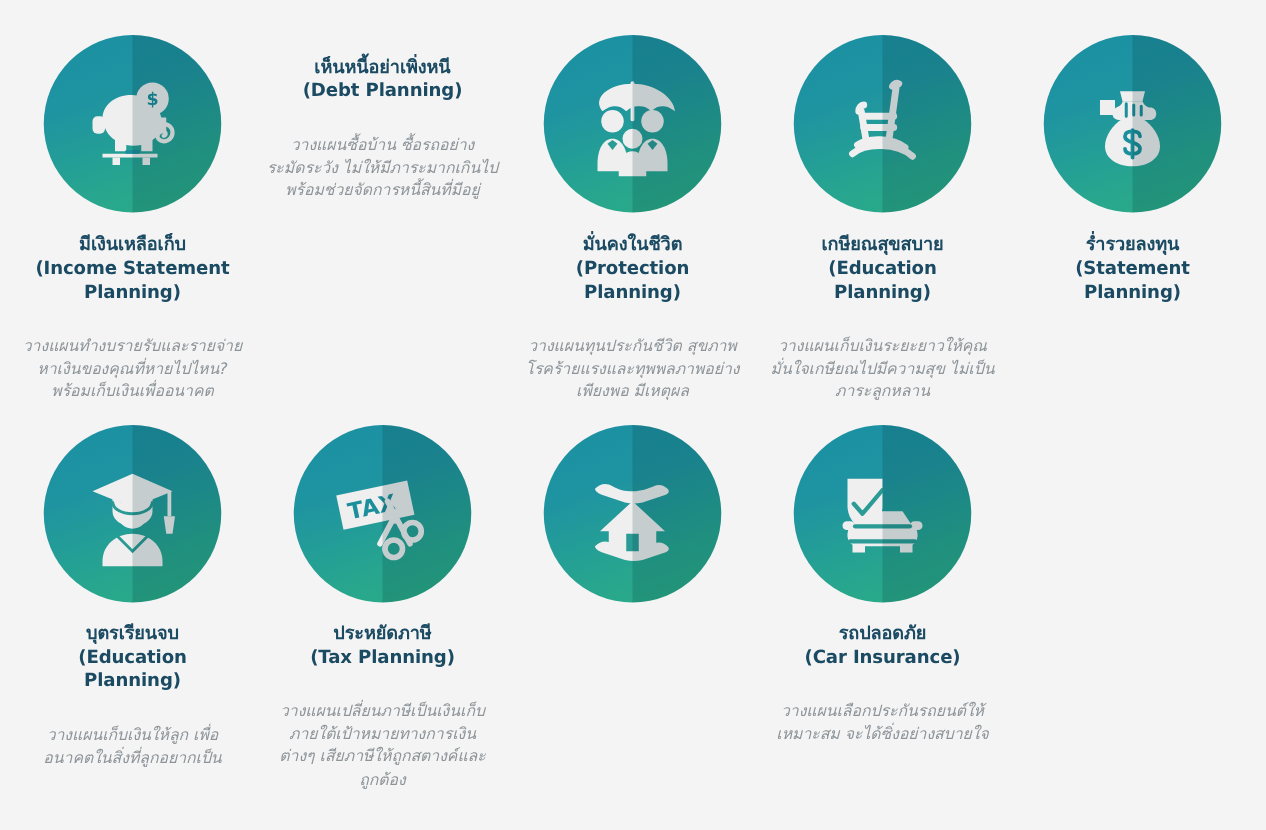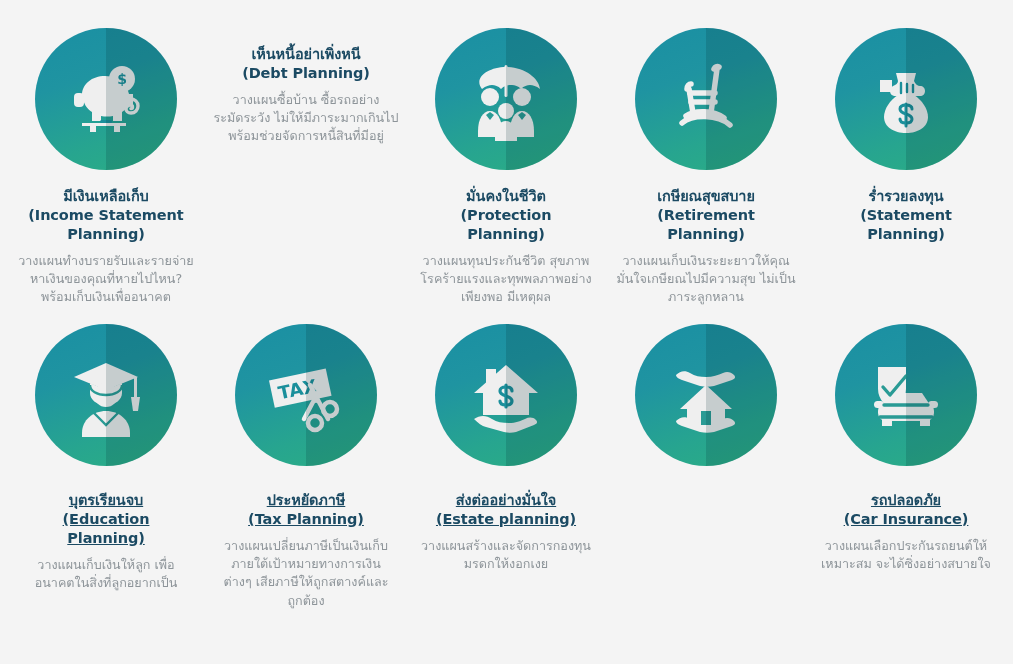--- a/index.html
+++ b/index.html
@@ -74,28 +74,29 @@
     font-size: 14.5px;
     font-weight: bold;
     line-height: 1.30;
     color: #1b4a63;
     letter-spacing: -0.1px;
     white-space: pre-line;
     text-align: center;
   }
 
   .card-desc {
-    margin-top: 8px;
+    margin-top: 24px;
     font-size: 12.6px;
     line-height: 1.45;
     color: #8d9499;
     white-space: pre-line;
-  }
-
-  .row-2 .card-title { margin-top: 25px; text-decoration: underline; }
+    font-style: italic;
+  }
+
+  .row-2 .card-title { margin-top: 16px; }
 </style>
 </head>
 <body>
 
 <div class="board">
 
   <div class="row row-1">
 
     <div class="card">
       <div class="icon-circle">
@@ -164,21 +165,21 @@
             <path d="M29 36l4 24M57 16l-6 44"></path>
             <path d="M30 40h25M31 49h24"></path>
             <path d="M33 60h19"></path>
             <path d="M26 63c8-6 28-6 38 2"></path>
             <path d="M22 70c10-9 36-9 48 2"></path>
             <path d="M27 36c0-3 2-5 4-5M54 16c1-2 3-3 5-2"></path>
           </g>
         </svg>
       </div>
       <div class="card-title">เกษียณสุขสบาย
-(Retirement
+(Education
 Planning)</div>
       <div class="card-desc">วางแผนเก็บเงินระยะยาวให้คุณ
 มั่นใจเกษียณไปมีความสุข ไม่เป็น
 ภาระลูกหลาน</div>
     </div>
 
     <div class="card">
       <div class="icon-circle">
         <svg width="92" height="92" viewBox="0 0 92 92" aria-hidden="true">
           <g fill="#efefef">
@@ -246,39 +247,20 @@
         </svg>
       </div>
       <div class="card-title">ประหยัดภาษี
 (Tax Planning)</div>
       <div class="card-desc">วางแผนเปลี่ยนภาษีเป็นเงินเก็บ
 ภายใต้เป้าหมายทางการเงิน
 ต่างๆ เสียภาษีให้ถูกสตางค์และ
 ถูกต้อง</div>
     </div>
 
-    <div class="card">
-      <div class="icon-circle">
-        <svg width="92" height="92" viewBox="0 0 92 92" aria-hidden="true">
-          <g fill="#efefef">
-            <path d="M46 16L14 44h9v22h46V44h9z"></path>
-            <rect x="26" y="20" width="10" height="16"></rect>
-            <path d="M14 70c6-4 12-4 18 0 5 3 10 4 17 4 7 0 11-2 16-4 4-2 8-2 11 1 2 2 1 4-2 5l-18 7c-4 1-8 1-12 0L26 78c-4-1-8-4-12-8z"></path>
-          </g>
-          <g fill="none" stroke="#1b8f9b" stroke-width="3.2" stroke-linecap="round">
-            <path d="M46 36v22"></path>
-            <path d="M52 42c0-3-3-4-6-4s-6 1-6 4 3 4 6 5 6 2 6 5-3 4-6 4-6-1-6-4"></path>
-          </g>
-        </svg>
-      </div>
-      <div class="card-title">ส่งต่ออย่างมั่นใจ
-(Estate planning)</div>
-      <div class="card-desc">วางแผนสร้างและจัดการกองทุน
-มรดกให้งอกเงย</div>
-    </div>
 
     <div class="card">
       <div class="icon-circle">
         <svg width="92" height="92" viewBox="0 0 92 92" aria-hidden="true">
           <g fill="#efefef">
             <path d="M16 26c4-4 9-5 14-2 5 3 10 4 16 4 7 0 12-2 17-4 4-2 8-1 11 2 2 2 1 4-2 5l-18 6c-5 1-9 1-14 0l-18-6c-3-1-6-3-6-5z"></path>
             <path d="M46 36L20 60h7v16h38V60h7z"></path>
             <path d="M16 72c4-4 9-5 14-2 5 3 10 4 16 4 7 0 12-2 17-4 4-2 8-1 11 2 2 2 1 4-2 5l-18 6c-5 1-9 1-14 0l-18-6c-3-1-6-3-6-5z"></path>
           </g>
           <rect x="41" y="62" width="10" height="14" fill="#2a9b95"></rect>

